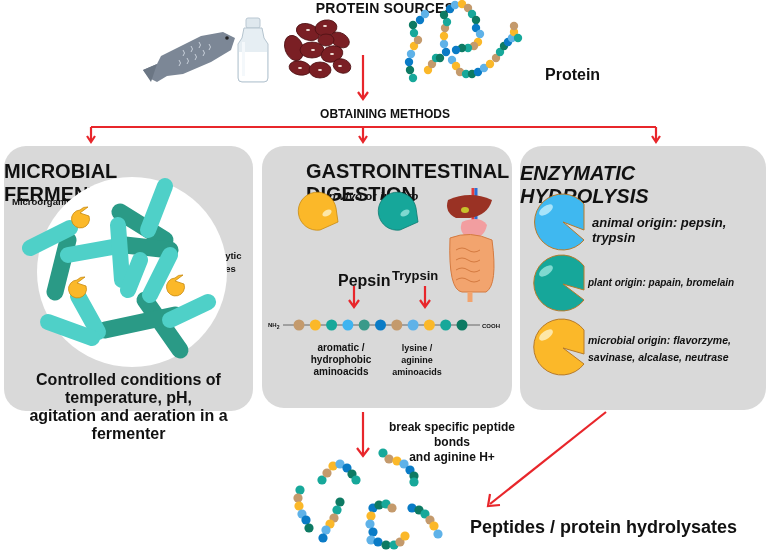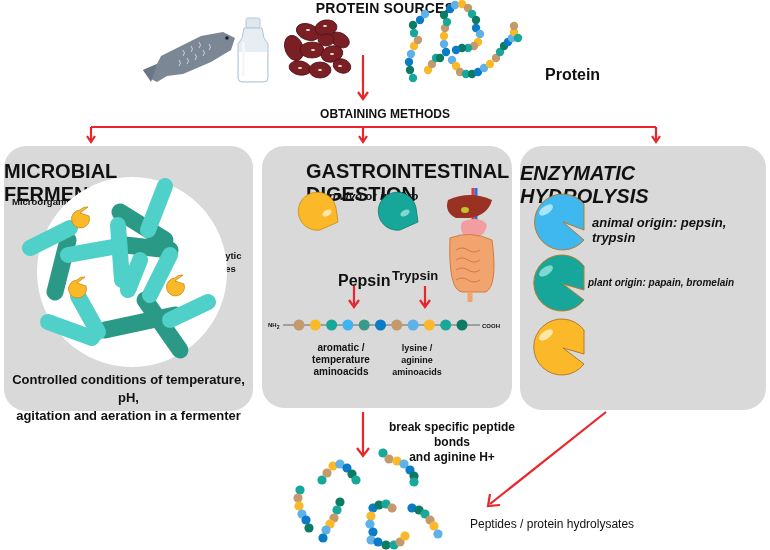--- a/index.html
+++ b/index.html
@@ -5,25 +5,25 @@
   html, body { margin: 0; padding: 0; background: #ffffff; }
   body { width: 770px; height: 550px; position: relative; overflow: hidden; font-family: "Liberation Sans", sans-serif; color: #111; }
   .abs { position: absolute; }
   .title-top { left: 0; width: 770px; top: 0; text-align: center; font-weight: bold; font-size: 14px; letter-spacing: 0.2px; }
   .methods-title { left: 0; width: 770px; top: 107px; text-align: center; font-weight: bold; font-size: 12px; }
   .protein-label { left: 517px; top: 66px; font-size: 16px; font-weight: bold; padding-left: 28px; }
   .panel { position: absolute; background: #d9d9d9; border-radius: 22px; }
   .panel-title { position: absolute; left: 0; right: 0; text-align: left; font-weight: bold; font-size: 20px; }
   .small-bold { font-size: 9.5px; font-weight: bold; }
   .enz-label { font-size: 11px; font-weight: bold; position: absolute; }
-  .cond-text { position: absolute; left: 0; right: 0; text-align: center; font-size: 13px; font-weight: bold; line-height: 18px; }
+  .cond-text { position: absolute; left: 0; right: 0; text-align: center; font-size: 16px; font-weight: bold; line-height: 18px; }
   .italic { font-style: italic; }
   .center-text { text-align: center; }
   svg { position: absolute; left: 0; top: 0; overflow: visible; }
-  .big-label { font-size: 12px; font-weight: normal; }
+  .big-label { font-size: 18px; font-weight: bold; }
 </style>
 </head>
 <body>
 
 <div class="abs title-top">PROTEIN SOURCES</div>
 
 <svg width="770" height="550">
   <g transform="translate(143,26)">
     <path d="M0,44 L14,38 L18,30 L34,22 L58,10 L80,6 L92,12 L88,24 L68,36 L40,48 L24,50 L14,56 L6,52 Z" fill="#7c8796"></path>
     <path d="M0,44 L14,38 L8,56 Z" fill="#6b7684"></path>
@@ -187,21 +187,21 @@
   <div class="panel-title" style="top:14px;margin-left:44px;">GASTROINTESTINAL DIGESTION</div>
   <div class="abs" style="left:0; right:30px; top:44px; text-align:center; font-size:11.5px; font-weight:bold;">
     <span class="italic">In vivo</span><span> or </span><span class="italic">in vitro</span>
   </div>
   <div class="abs" style="left:48px; top:126px; font-size:16px; font-weight:bold;margin-left:28px;">Pepsin</div>
   <div class="abs" style="left:130px; top:122px; font-size:13px; font-weight:bold;">Trypsin</div>
   <div class="abs" style="left:6px; top:176px; font-size:6px; font-weight:bold;"><span>NH</span><sub style="font-size:5px;">2</sub></div>
   <div class="abs" style="left:220px; top:177px; font-size:6px; font-weight:bold;">COOH</div>
   <div class="abs small-bold center-text" style="left:34px; top:196px; width:90px; font-size:10px; line-height:12px;">
     <div>aromatic /</div>
-    <div>temperature</div>
+    <div>hydrophobic</div>
     <div>aminoacids</div>
   </div>
   <div class="abs small-bold center-text" style="left:115px; top:196px; width:80px; font-size:9px; line-height:12px;">
     <div>lysine /</div>
     <div>aginine</div>
     <div>aminoacids</div>
   </div>
 </div>
 <svg width="770" height="550">
   <g>
@@ -246,20 +246,24 @@
       <circle cx="429.4" cy="325" r="5.5" fill="#fbb829"></circle>
       <circle cx="445.70000000000005" cy="325" r="5.5" fill="#17a89a"></circle>
       <circle cx="462" cy="325" r="5.5" fill="#0d7a63"></circle>
     </g>
 </svg>
 
 <div class="panel" style="left:520px; top:146px; width:246px; height:264px;font-style:italic;">
   <div class="panel-title" style="top:16px;">ENZYMATIC HYDROLYSIS</div>
   <div class="enz-label" style="left:72px; top:69px; font-size:13px;">animal origin: pepsin, trypsin</div>
   <div class="enz-label" style="left:68px; top:131px; font-size:10px;">plant origin: papain, bromelain</div>
+  <div class="enz-label" style="left:68px; top:186px; font-size:10.5px; line-height:17px;">
+    <div>microbial origin: flavorzyme,</div>
+    <div>savinase, alcalase, neutrase</div>
+  </div>
 </div>
 <svg width="770" height="550">
   <g>
     <path d="M584,230 L563,222 L584,240 A28,28 0 1,1 584,204 Z" fill="#3fb8f0" stroke="#b67a2a" stroke-width="1"></path>
     <path d="M548,232 L540,222 A28,28 0 0,1 584,204 L563,222 Z" fill="none"></path>
     <ellipse cx="546" cy="210" rx="8" ry="4" fill="#a8e4fa" transform="rotate(-35 546 210)"></ellipse>
   </g>
   <g>
     <path d="M584,290 L563,284 L584,300 A28,28 0 1,1 584,266 Z" fill="#16a79a" stroke="#b67a2a" stroke-width="1"></path>
     <ellipse cx="546" cy="271" rx="8" ry="4" fill="#7fd9d0" transform="rotate(-35 546 271)"></ellipse>

